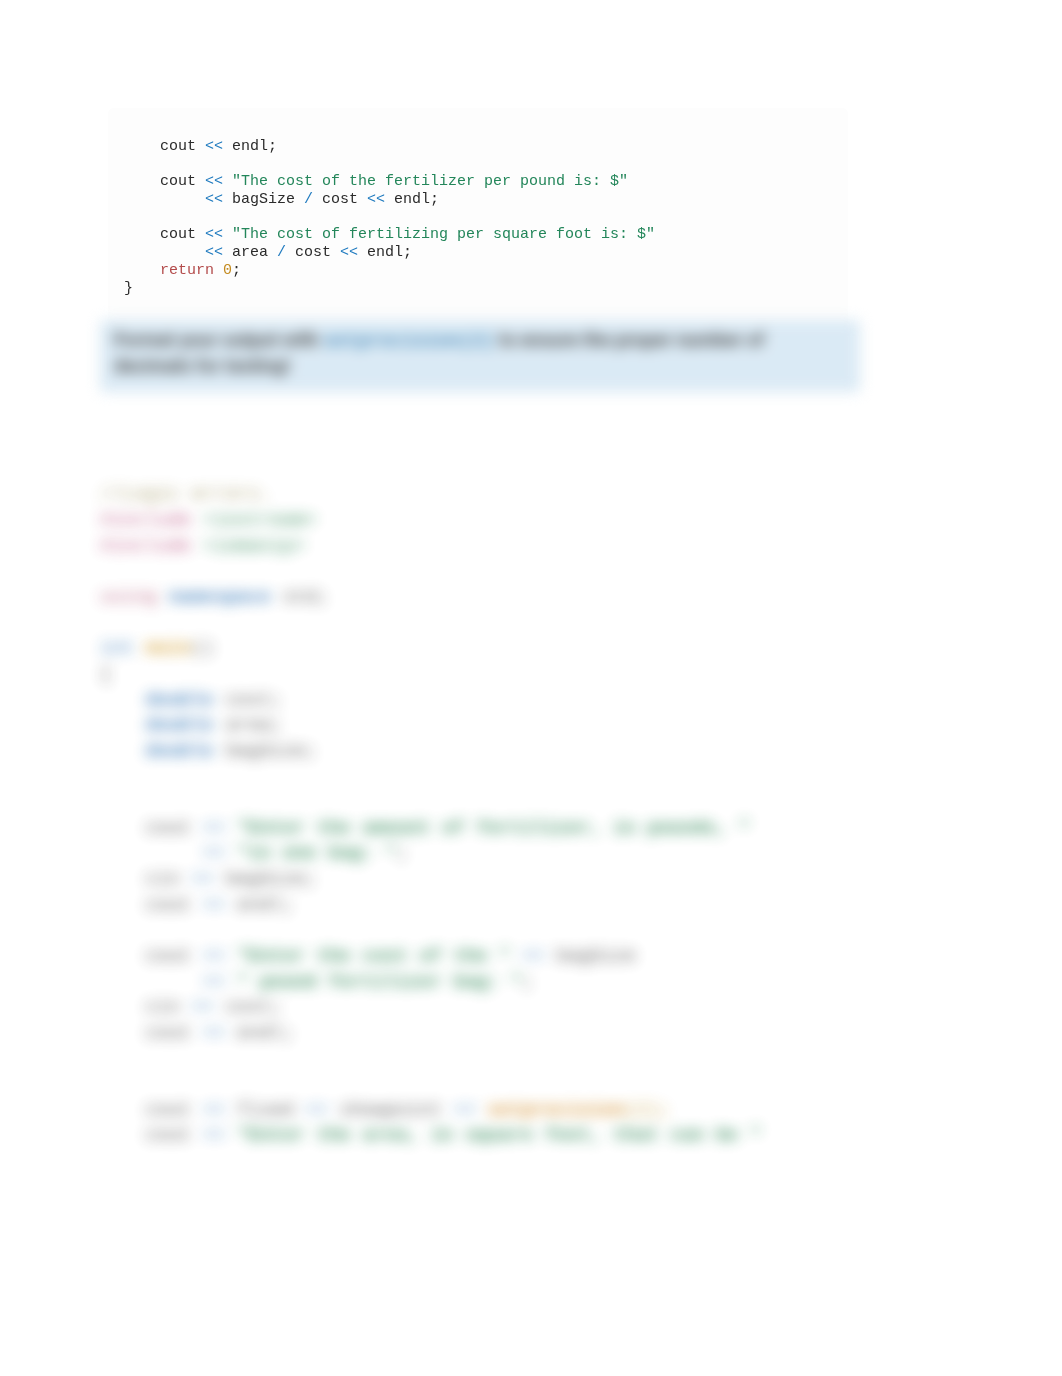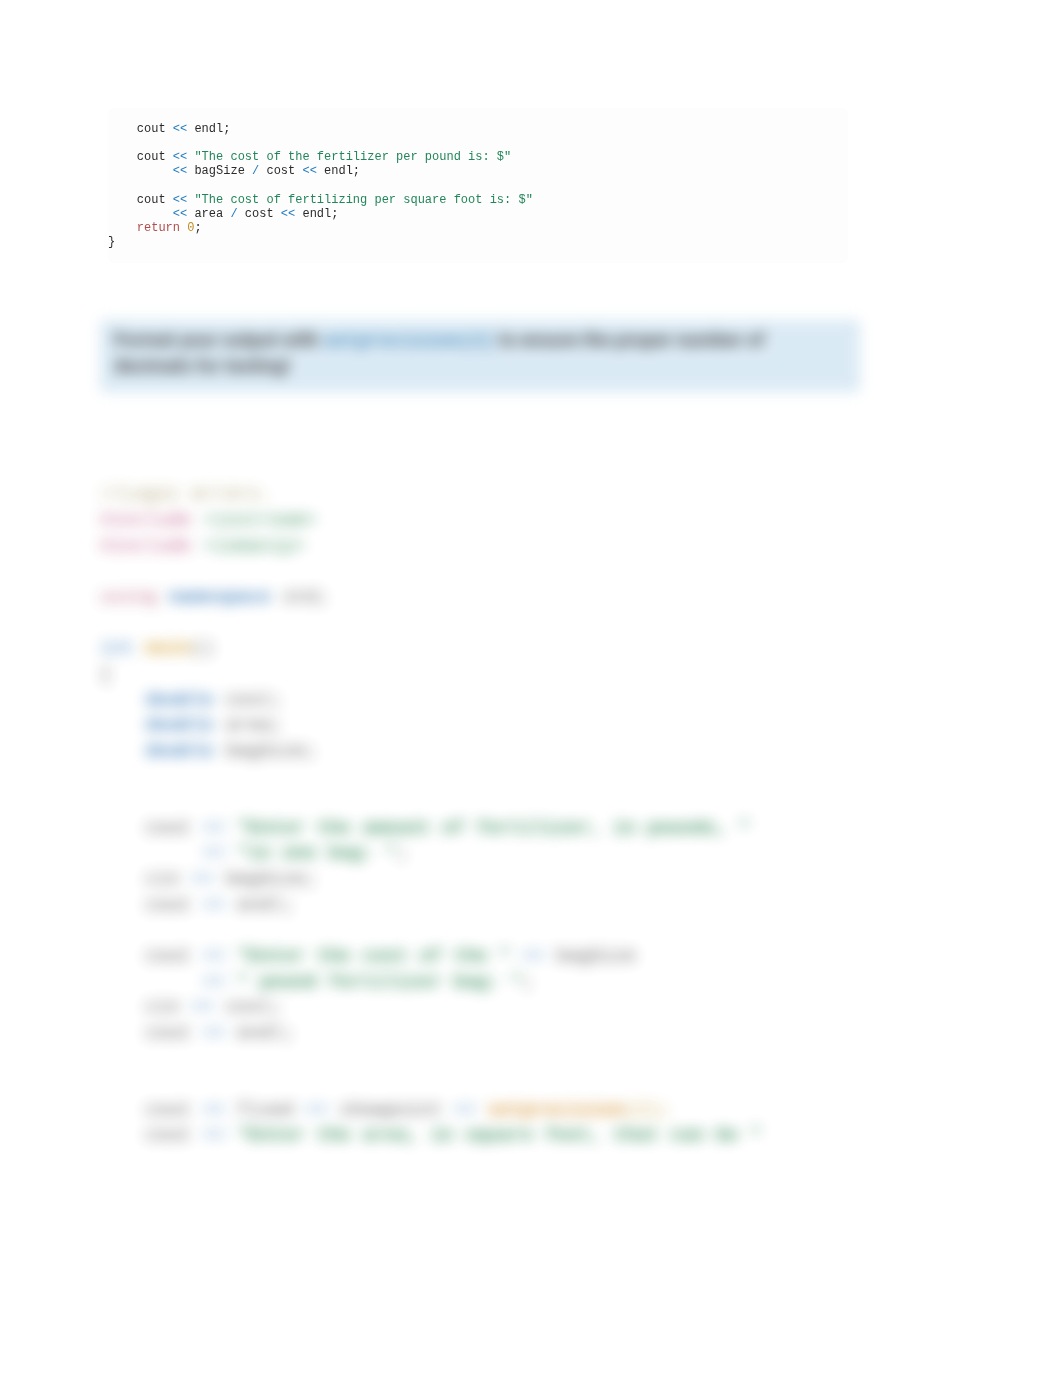--- a/index.html
+++ b/index.html
@@ -18,23 +18,23 @@
     position: absolute;
     left: 108px;
     top: 108px;
     width: 740px;
     background: #fdfdfd;
     border-radius: 6px;
     padding: 14px 0 14px 0;
     box-shadow: 0 0 0 transparent;
   }
   .code-block pre {
-    margin: 0;
+    margin: 16px;
     font-family: SFMono-Regular, Consolas, "Liberation Mono", Menlo, monospace;
-    font-size: 12px;
+    font-size: 15px;
     line-height: 1.18;
     color: #2b2b2b;
     white-space: pre;
   }
   .tok-op    { color: #1f7abf; }   
   .tok-str   { color: #23865a; }   
   .tok-kw    { color: #b34b4b; }   
   .tok-num   { color: #c38a1e; }   
 
   

